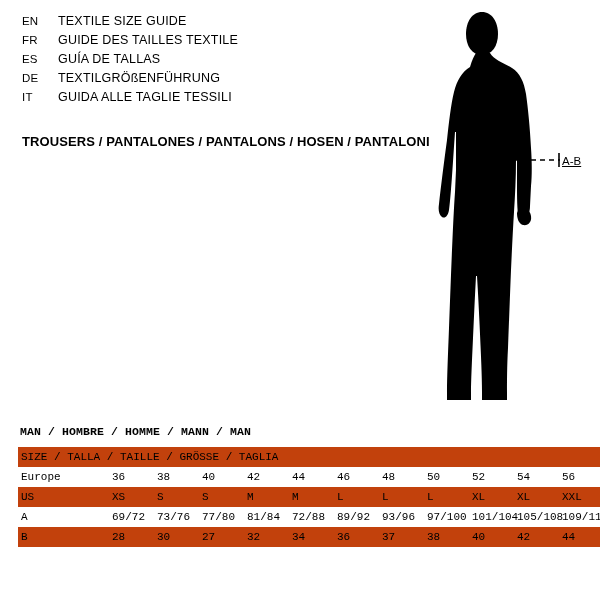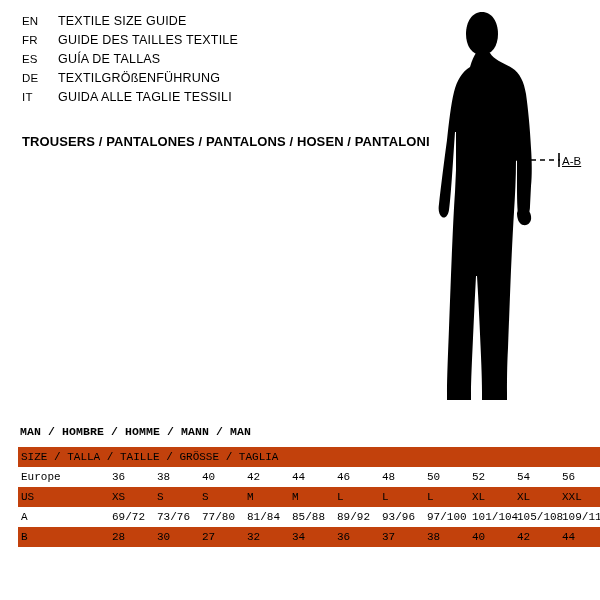--- a/index.html
+++ b/index.html
@@ -244,21 +244,21 @@
           <td class="col-v">XL</td>
           <td class="col-v">XL</td>
           <td class="col-v">XXL</td>
         </tr>
         <tr>
           <td class="col-label">A</td>
           <td class="col-v">69/72</td>
           <td class="col-v">73/76</td>
           <td class="col-v">77/80</td>
           <td class="col-v">81/84</td>
-          <td class="col-v">85/88</td>
+          <td class="col-v">72/88</td>
           <td class="col-v">89/92</td>
           <td class="col-v">93/96</td>
           <td class="col-v">97/100</td>
           <td class="col-v">101/104</td>
           <td class="col-v">105/108</td>
           <td class="col-v">109/112</td>
         </tr>
         <tr class="shade">
           <td class="col-label">B</td>
           <td class="col-v">28</td>

